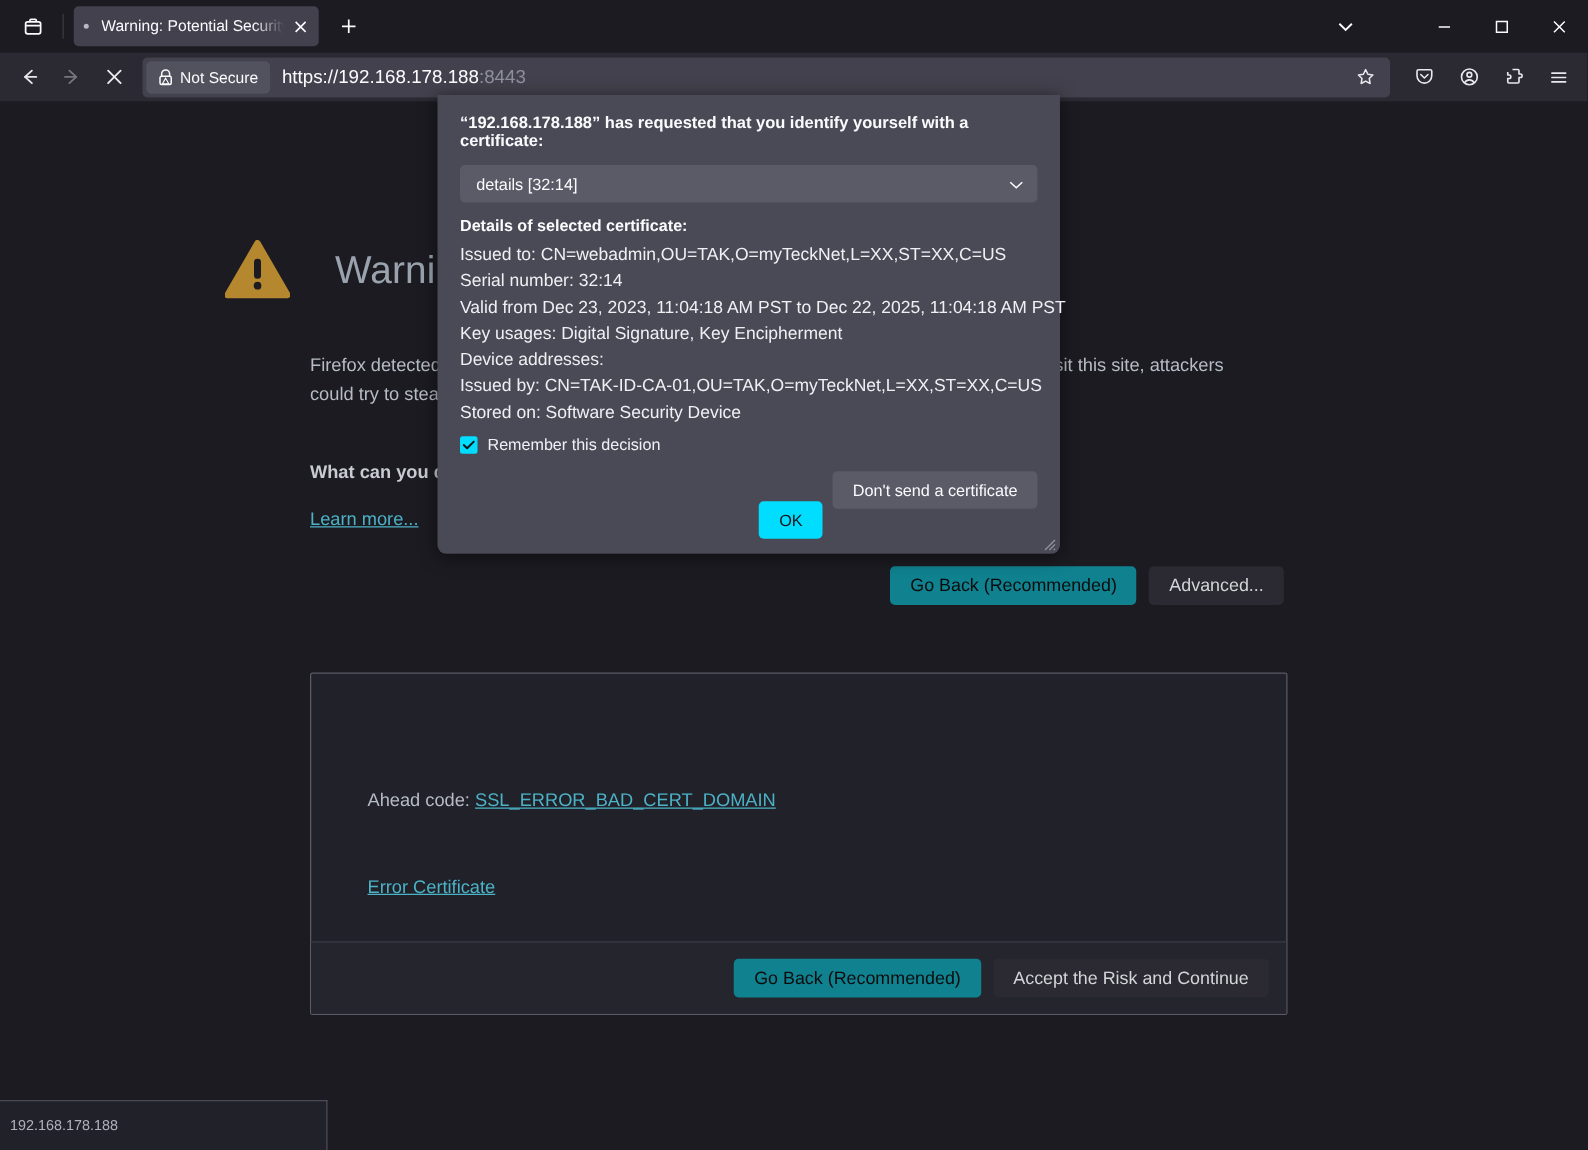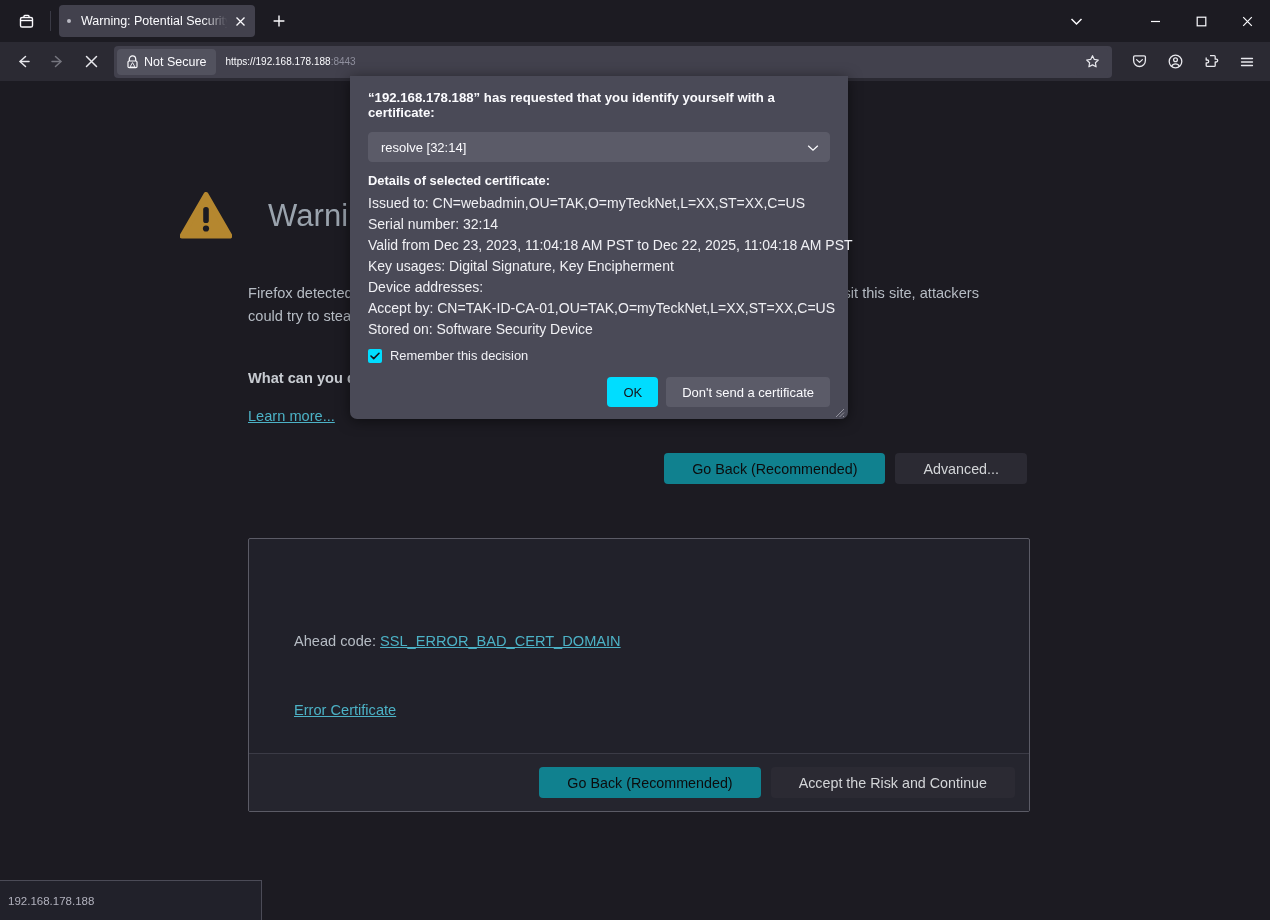--- a/index.html
+++ b/index.html
@@ -110,21 +110,21 @@
     gap: 5px;
     padding: 0 9px;
     margin-left: 3px;
     flex: 0 0 auto;
     text-align: center;
   }
   .notsecure-label {
     font-size: 12.5px; color: #fbfbfe; white-space: nowrap;
   }
   .urltext {
-    font-size: 10px;
+    font-size: 15px;
     color: #fbfbfe;
     margin-left: 10px;
     white-space: nowrap;
     flex: 1 1 auto;
   }
   .urltext .dim { color: #8f8f9d; }
   .star-btn {
     width: 32px; height: 28px; flex: 0 0 auto;
     background: #42414d;
     display: flex; align-items: center; justify-content: center;
@@ -189,21 +189,21 @@
   .btnrow {
     display: flex;
     justify-content: flex-end;
     gap: 10px;
     margin-top: 28px;
     width: 779px;
   }
   .btn {
     font-size: 14.3px;
     border-radius: 4px;
-    padding: 0 28px;
+    padding: 0 16px;
     height: 31px;
     display: inline-flex;
     align-items: center;
     justify-content: center;
     border: none;
     font-family: "Liberation Sans", sans-serif;
     white-space: nowrap;
   }
   .btn-primary { background: #10818f; color: #0c0c0d; }
   .btn-secondary { background: #2b2a33; color: #d3d5d8; }
@@ -317,21 +317,21 @@
     border-radius: 4px;
     font-size: 13px;
     padding: 0 16px;
     display: inline-flex;
     align-items: center;
     justify-content: center;
     border: none;
     font-family: "Liberation Sans", sans-serif;
     white-space: nowrap;
   }
-  .dlg-btn-ok { background: #00ddff; color: #15141a; min-width: 40px; }
+  .dlg-btn-ok { background: #00ddff; color: #15141a; min-width: 40px; margin-top: 24px; }
   .dlg-btn-alt { background: #5b5b68; color: #fbfbfe; }
   .grip {
     position: absolute;
     right: 3px; bottom: 3px;
     width: 12px; height: 12px;
     opacity: 0.55;
   }
 </style>
 </head>
 <body>
@@ -498,36 +498,36 @@
 
   <div class="statusbar">
     <span>192.168.178.188</span>
   </div>
 </div>
 
 <div class="dialog">
   <div class="dlg-title">“192.168.178.188” has requested that you identify yourself with a certificate:</div>
 
   <div class="dlg-select">
-    <span class="sel-val">resolve [32:14]</span>
+    <span class="sel-val">details [32:14]</span>
     <span>
       <svg width="12" height="8" viewBox="0 0 12 8" stroke="#fbfbfe" stroke-width="1.3" fill="none">
         <path d="M1.2 1.8 L6 6.2 L10.8 1.8"></path>
       </svg>
     </span>
   </div>
 
   <div class="dlg-sub">Details of selected certificate:</div>
 
   <div class="dlg-line">Issued to: CN=webadmin,OU=TAK,O=myTeckNet,L=XX,ST=XX,C=US</div>
   <div class="dlg-line">Serial number: 32:14</div>
   <div class="dlg-line">Valid from Dec 23, 2023, 11:04:18 AM PST to Dec 22, 2025, 11:04:18 AM PST</div>
   <div class="dlg-line">Key usages: Digital Signature, Key Encipherment</div>
   <div class="dlg-line">Device addresses:</div>
-  <div class="dlg-line">Accept by: CN=TAK-ID-CA-01,OU=TAK,O=myTeckNet,L=XX,ST=XX,C=US</div>
+  <div class="dlg-line">Issued by: CN=TAK-ID-CA-01,OU=TAK,O=myTeckNet,L=XX,ST=XX,C=US</div>
   <div class="dlg-line">Stored on: Software Security Device</div>
 
   <div class="dlg-check">
     <span class="cbox">
       <svg width="10" height="8" viewBox="0 0 10 8" stroke="#15141a" stroke-width="1.6" fill="none">
         <path d="M1 4 L3.7 6.6 L9 1.3" stroke-linecap="round" stroke-linejoin="round"></path>
       </svg>
     </span>
     <span class="dlg-check-label">Remember this decision</span>
   </div>

